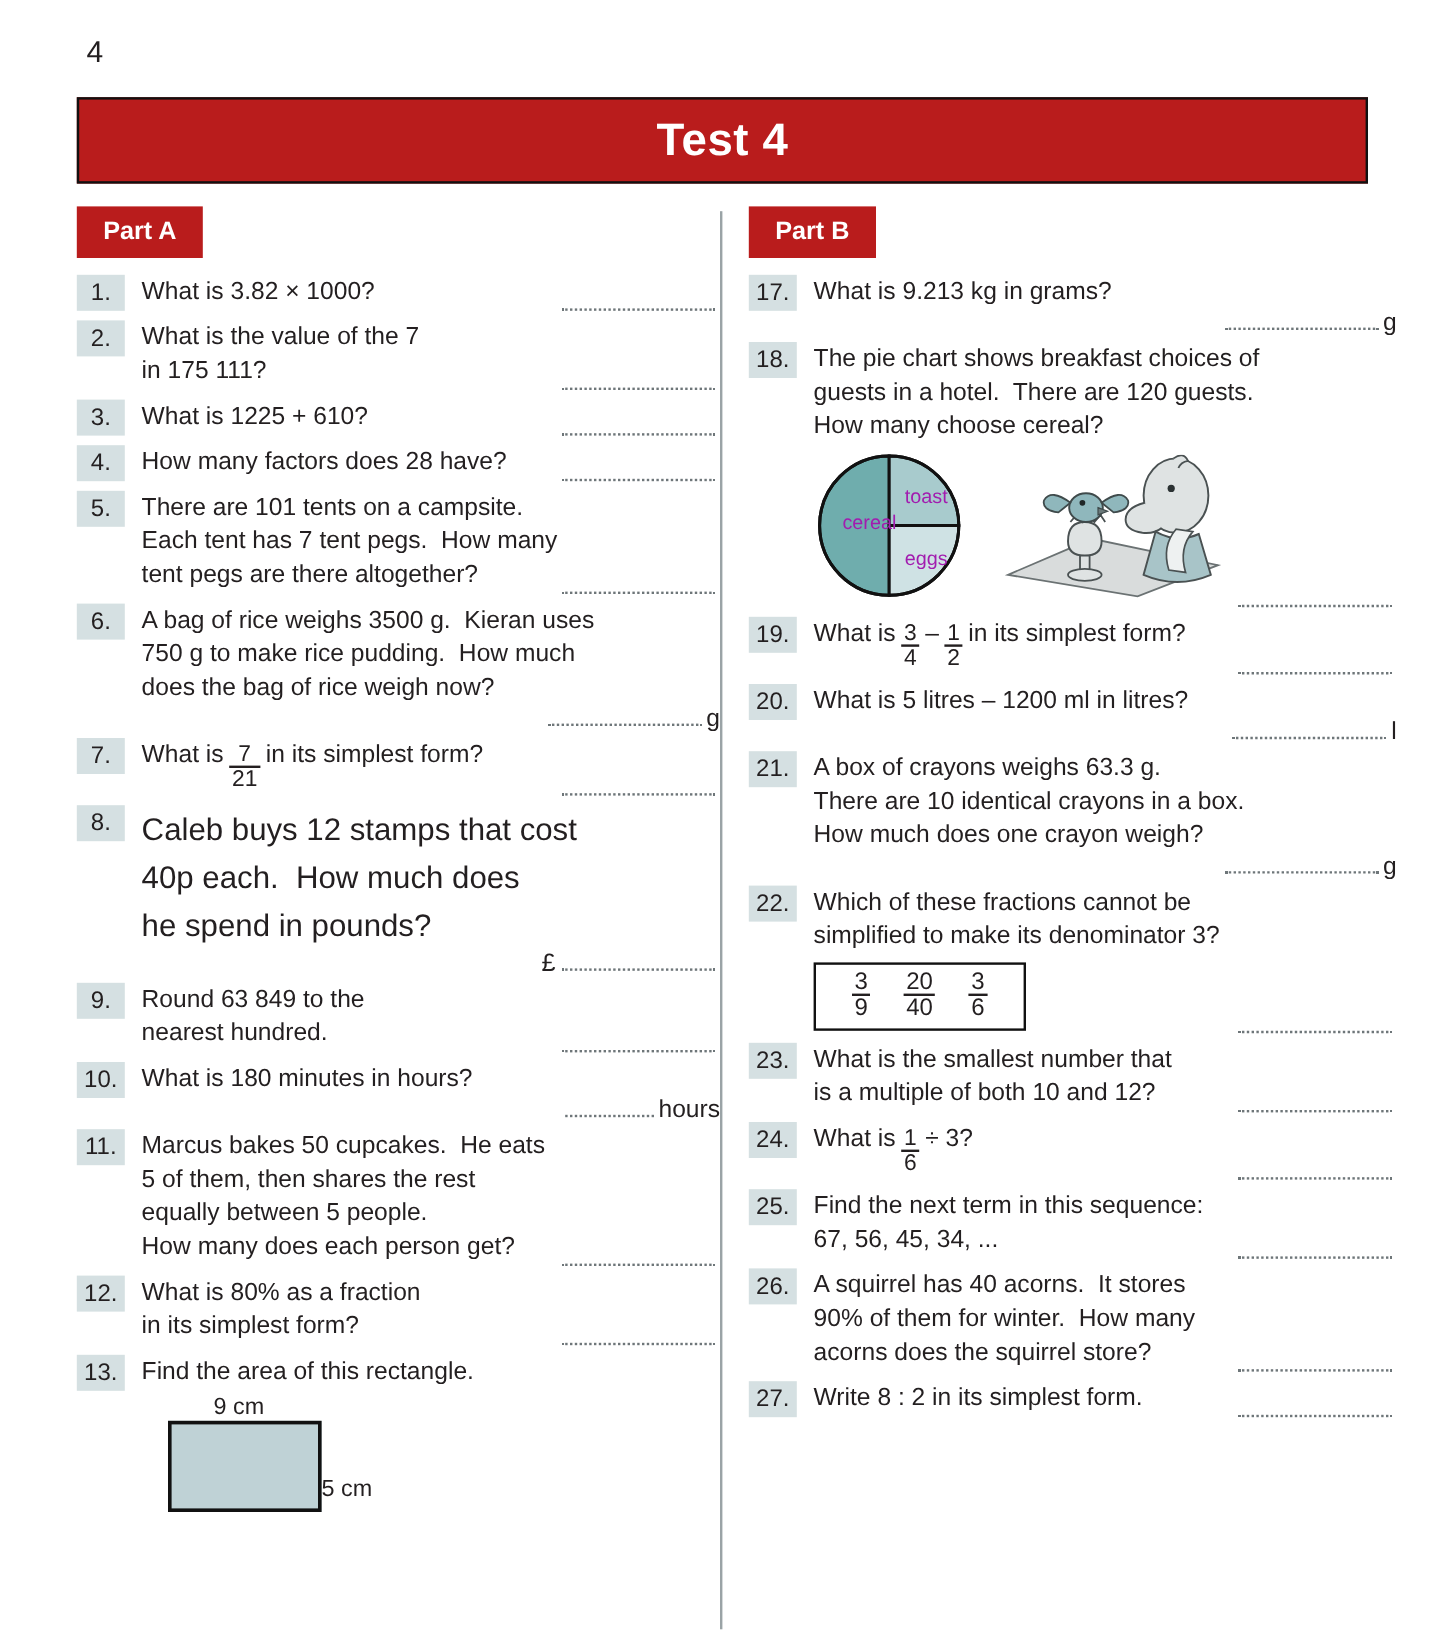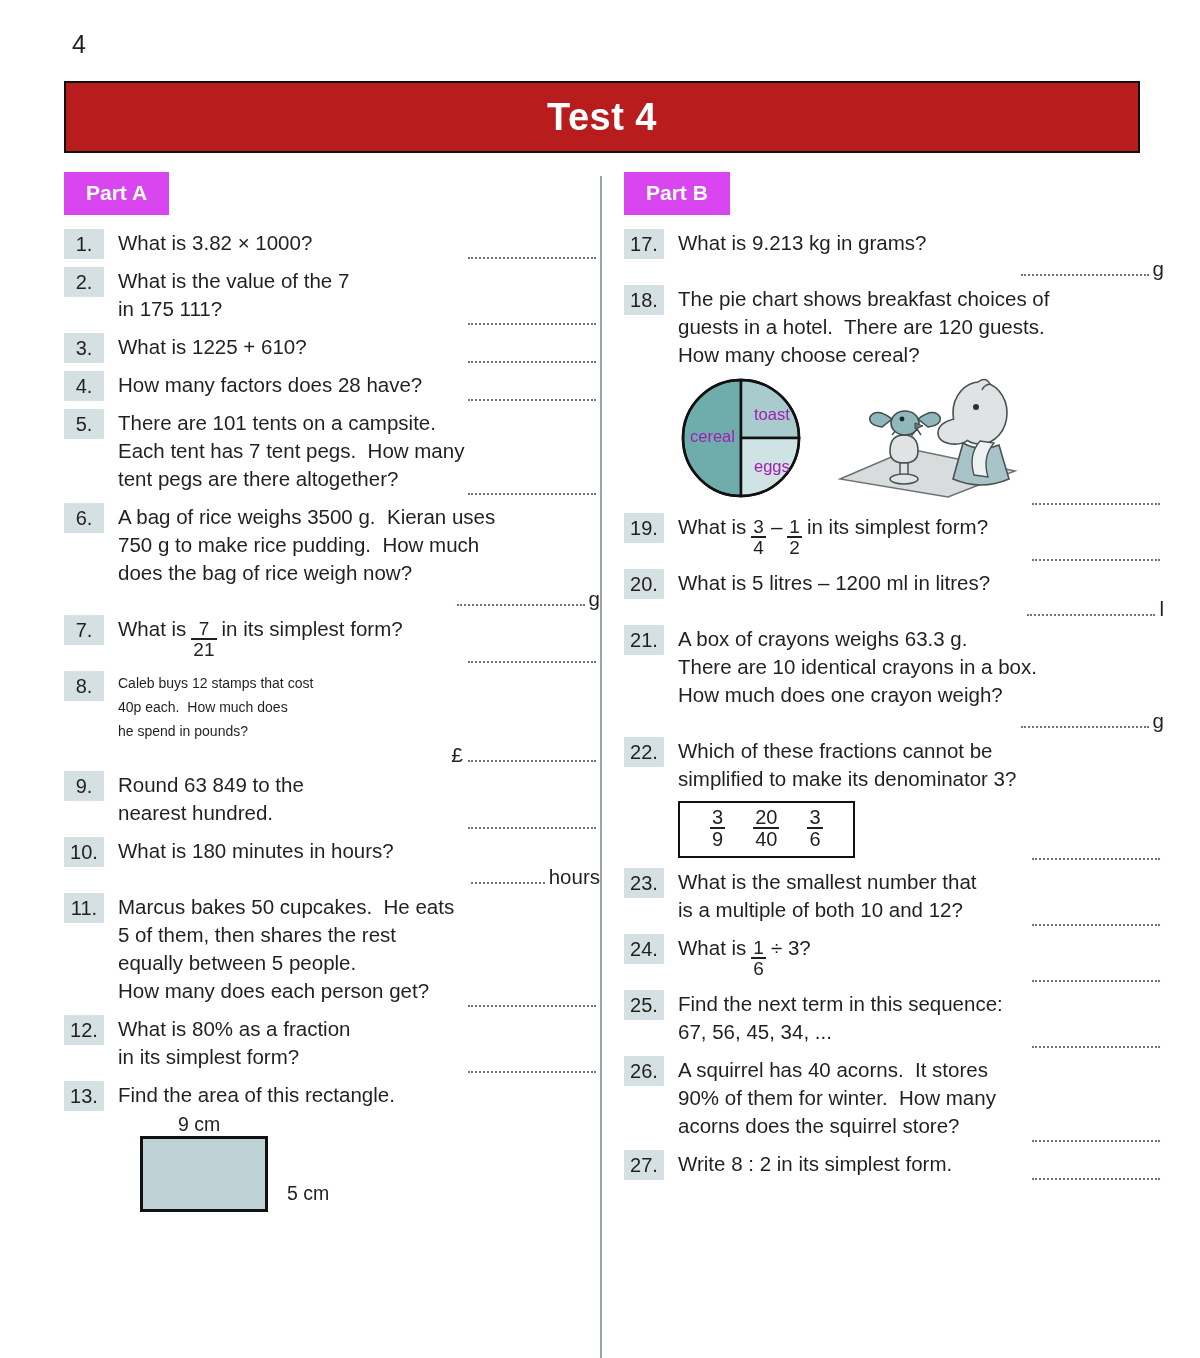--- a/index.html
+++ b/index.html
@@ -34,21 +34,21 @@
   .col-a { left: 64px; width: 536px; }
   .col-b { left: 624px; width: 540px; }
 
   .divider {
     position: absolute; left: 600px; top: 176px;
     width: 2px; height: 1182px; background: #9aa3a6;
   }
 
   .part-badge {
     display: inline-block;
-    background: #d946ef; color: #ffffff;
+    background: #b91c1c; color: #ffffff;
     font-size: 21px; font-weight: bold;
     padding: 9px 22px 10px 22px;
     margin-bottom: 14px;
   }
 
   .q {
     display: flex; align-items: flex-start;
     margin-bottom: 4px;
   }
   .q-num {
@@ -89,21 +89,21 @@
   }
   .frac .num { font-size: 19px; line-height: 19px; padding: 0 2px; }
   .frac .den { font-size: 19px; line-height: 20px; padding: 0 2px; border-top: 2px solid #231f20; }
 
   
   .fig-18 { display: flex; align-items: flex-start; margin-top: 6px; }
   .pie-wrap { position: relative; width: 126px; height: 126px; flex: 0 0 auto; }
   .pie-label {
     position: absolute; font-size: 16.5px; color: #a21caf;
   }
-  .lbl-cereal { left: 12px; top: 52px; }
+  .lbl-cereal { left: 24px; top: 52px; }
   .lbl-toast  { left: 76px; top: 30px; }
   .lbl-eggs   { left: 76px; top: 82px; }
 
   .illus { flex: 0 0 auto; margin-left: 26px; margin-top: 4px; }
 
   
   .frac-box {
     display: inline-flex; align-items: center;
     border: 2.5px solid #111111;
     padding: 6px 16px; margin-top: 8px;
@@ -113,21 +113,21 @@
 
   
   .rect-fig { margin-top: 4px; position: relative; }
   .rect-top-label { font-size: 19.5px; margin-left: 60px; }
   .rect-row { display: flex; align-items: flex-start; }
   .rect-shape {
     width: 128px; height: 76px;
     background: #bfd2d6; border: 3px solid #111111;
     margin-left: 22px;
   }
-  .rect-side-label { font-size: 19.5px; margin-left: 19px; margin-top: 46px; }
+  .rect-side-label { font-size: 19.5px; margin-left: 0; margin-top: 46px; }
 </style>
 </head>
 <body>
 
 <div class="page">
 
   <div class="page-number">4</div>
 
   <div class="title-banner">
     <span class="title-text">Test 4</span>
@@ -218,21 +218,21 @@
               </div>
               <div class="ans-row">
                 <span class="spacer"></span>
                 <span class="dots"></span>
               </div>
             </div>
           </div>
           <div class="q">
             <div class="q-num">8.</div>
             <div class="q-body">
-              <div class="q-text" style="font-size: 14px; line-height: 24px;">Caleb buys 12 stamps that cost
+              <div class="q-text" style="font-size: 26px; line-height: 40px;">Caleb buys 12 stamps that cost
 40p each.  How much does
 he spend in pounds?</div>
               <div class="ans-row">
                 <span class="spacer"></span>
                 <span class="pound">£</span>
                 <span class="dots"></span>
               </div>
             </div>
           </div>
           <div class="q">

